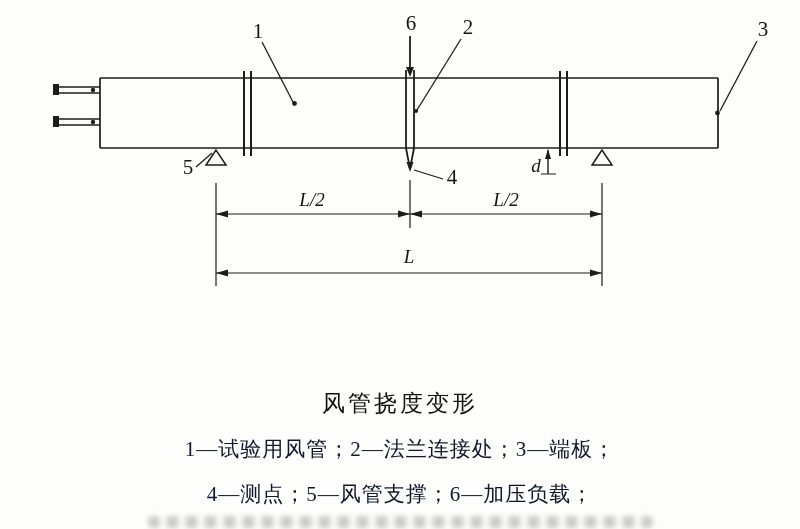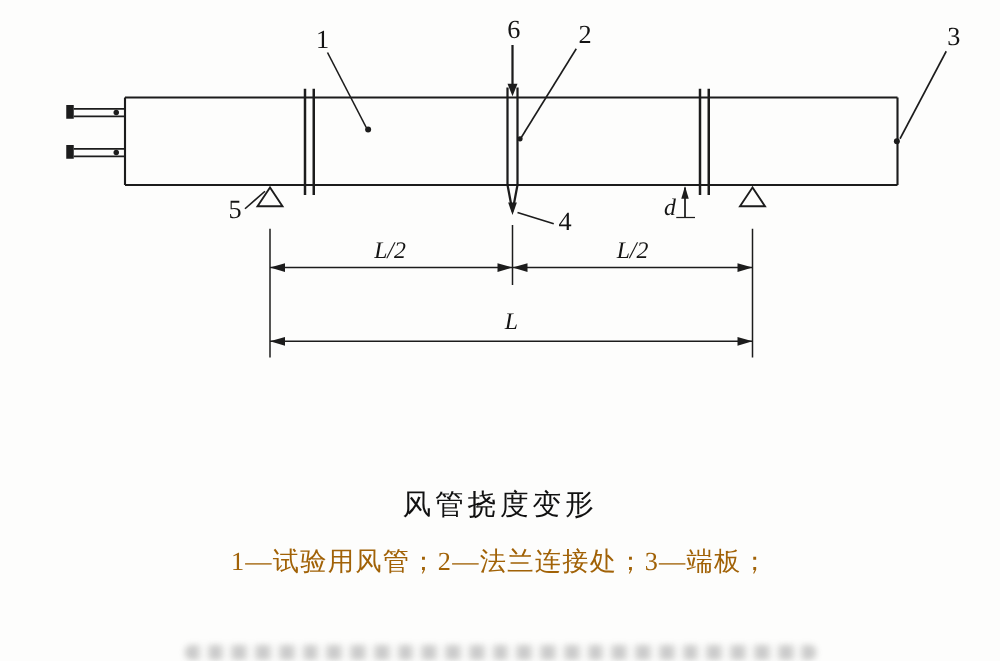--- a/index.html
+++ b/index.html
@@ -41,21 +41,21 @@
   }
   .fig-title {
     top: 344px;
     font-size: 23px;
     letter-spacing: 3px;
     color: #111;
   }
   .legend-line {
     font-size: 21px;
     letter-spacing: 1px;
-    color: #a16207;
+    color: #0f172a;
   }
   .legend-1 { top: 391px; }
   .legend-2 { top: 436px; }
   .legend-3 { top: 480px; }
   .legend-line i { font-style: italic; font-family: "Liberation Serif", serif; }
   .cutoff-smudge {
     position: absolute;
     top: 516px;
     left: 148px;
     width: 505px;
@@ -164,17 +164,18 @@
       <polygon points="216,273 228,269.5 228,276.5" fill="#1c1c1c" stroke="none"></polygon>
       <polygon points="602,273 590,269.5 590,276.5" fill="#1c1c1c" stroke="none"></polygon>
     </g>
     <text class="dim-label" x="409" y="263" text-anchor="middle" font-size="21">L</text>
   </svg>
 
   <div class="caption-block fig-title">风管挠度变形</div>
 
   <div class="caption-block legend-line legend-1">1—试验用风管；2—法兰连接处；3—端板；</div>
 
+  <div class="caption-block legend-line legend-2">4—测点；5—风管支撑；6—加压负载；</div>
 
 
   <div class="cutoff-smudge"></div>
 
 </div>
 
 </body></html>

